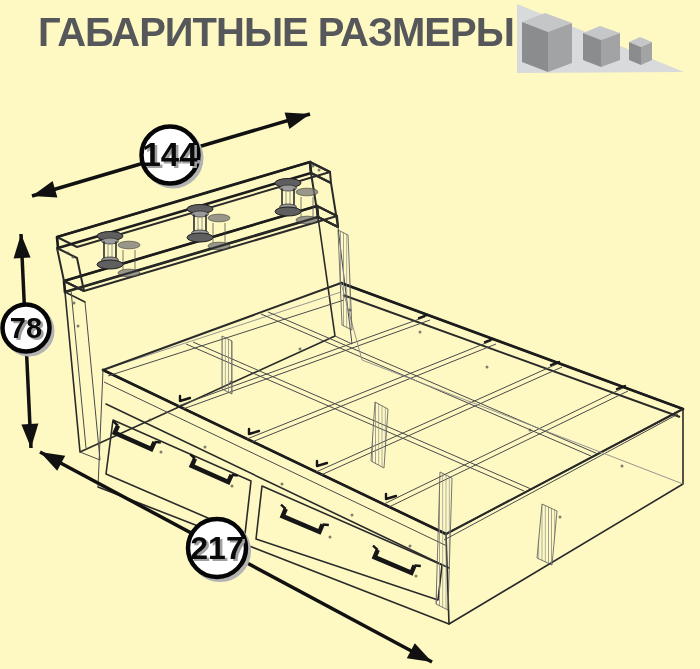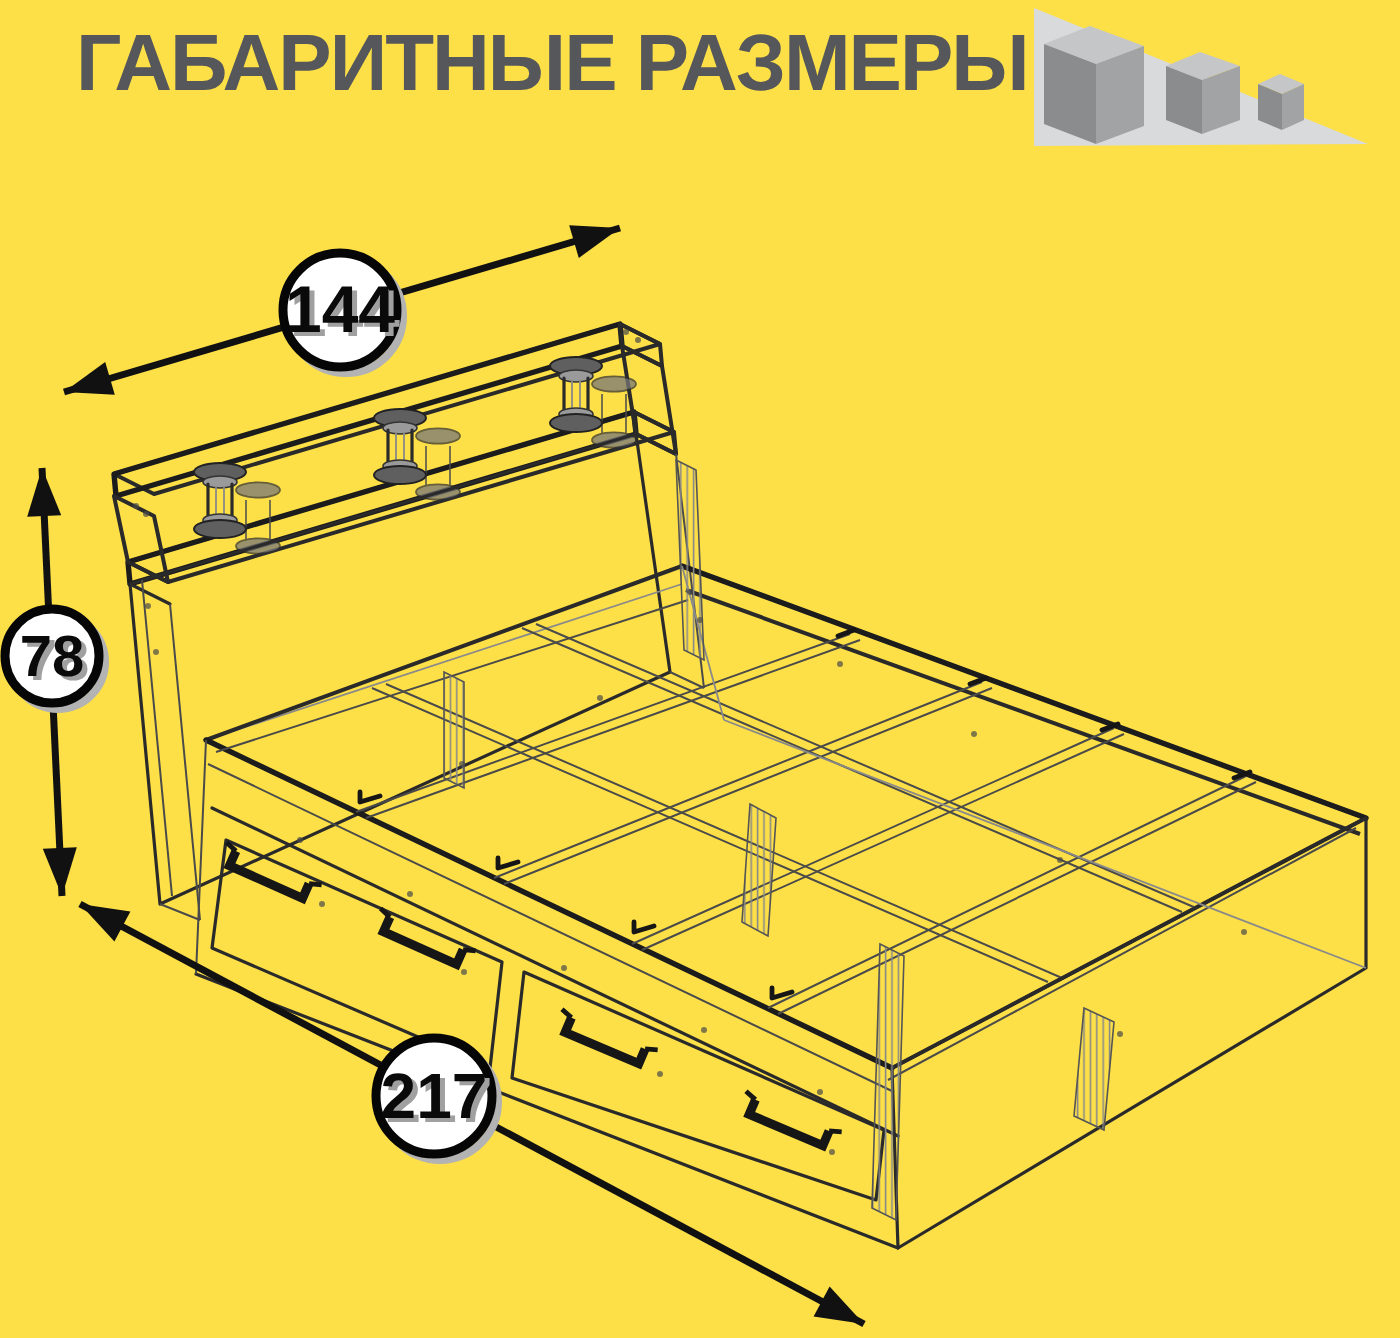--- a/index.html
+++ b/index.html
@@ -1,16 +1,16 @@
 <!DOCTYPE html>
 <html><head>
 <meta charset="utf-8">
 <style>
   html,body{margin:0;padding:0;background:#ffffff;}
-  .page{position:relative;width:700px;height:669px;background:#fde047;overflow:hidden;
+  .page{position:relative;width:700px;height:669px;background:#fef9c3;overflow:hidden;
         font-family:"Liberation Sans", sans-serif;}
   .hdr-title{position:absolute;left:38px;top:10px;margin:0;font-size:40px;font-weight:bold;
         letter-spacing:-1px;color:#56575a;white-space:nowrap;}
   svg{position:absolute;left:0;top:0;}
   text{font-family:"Liberation Sans", sans-serif;font-weight:bold;}
   .dim-line{stroke:#111111;stroke-width:3.5;fill:none;}
   .dim-head{fill:#111111;stroke:none;}
   .dim-circle{fill:#ffffff;stroke:#060606;stroke-width:4.5;}
   .dim-circle-sh{fill:none;stroke:#b3b3b3;stroke-width:4;}
   .ln{stroke:#2a2a2a;fill:none;stroke-width:1.6;stroke-linejoin:round;stroke-linecap:round;}

